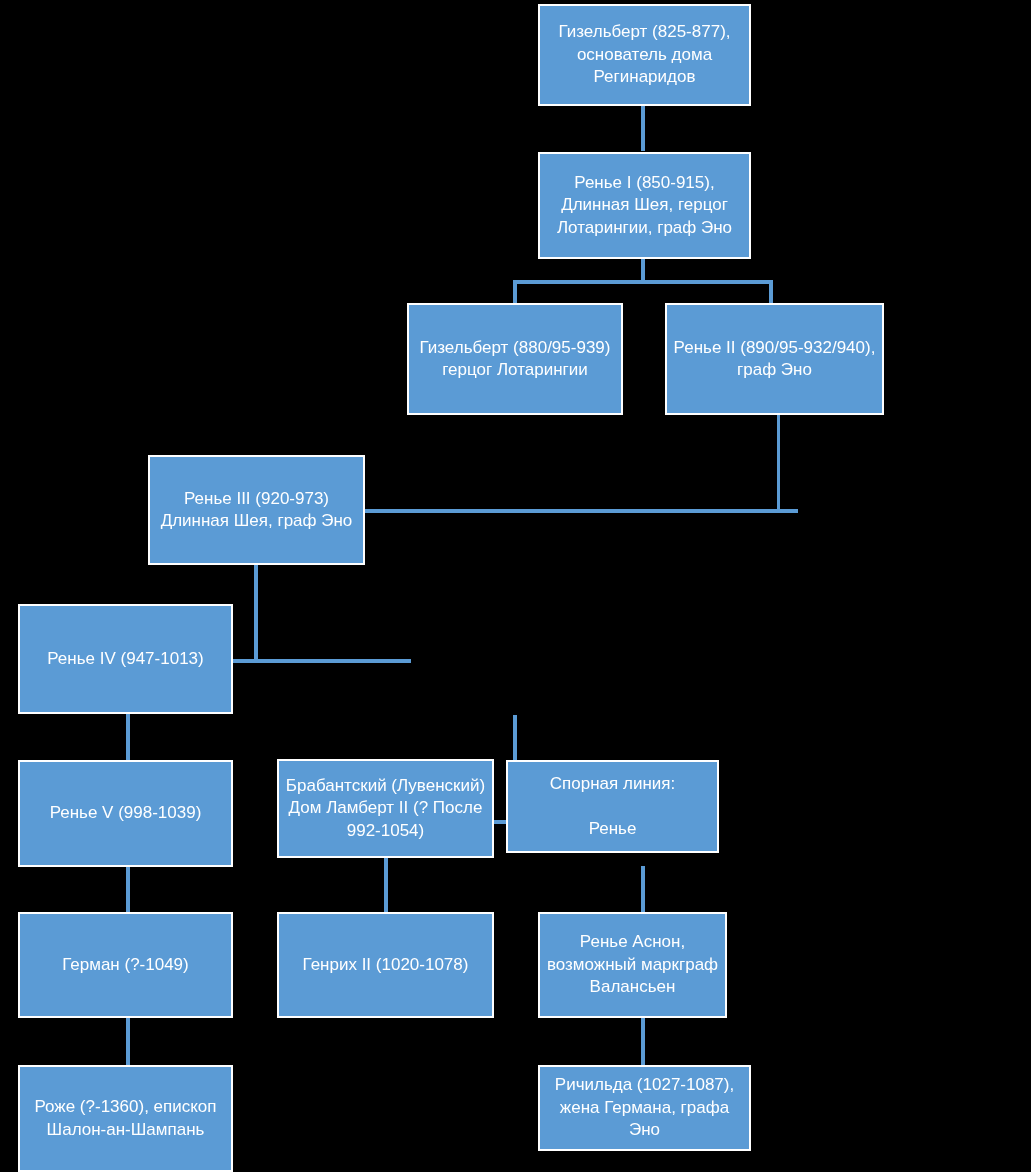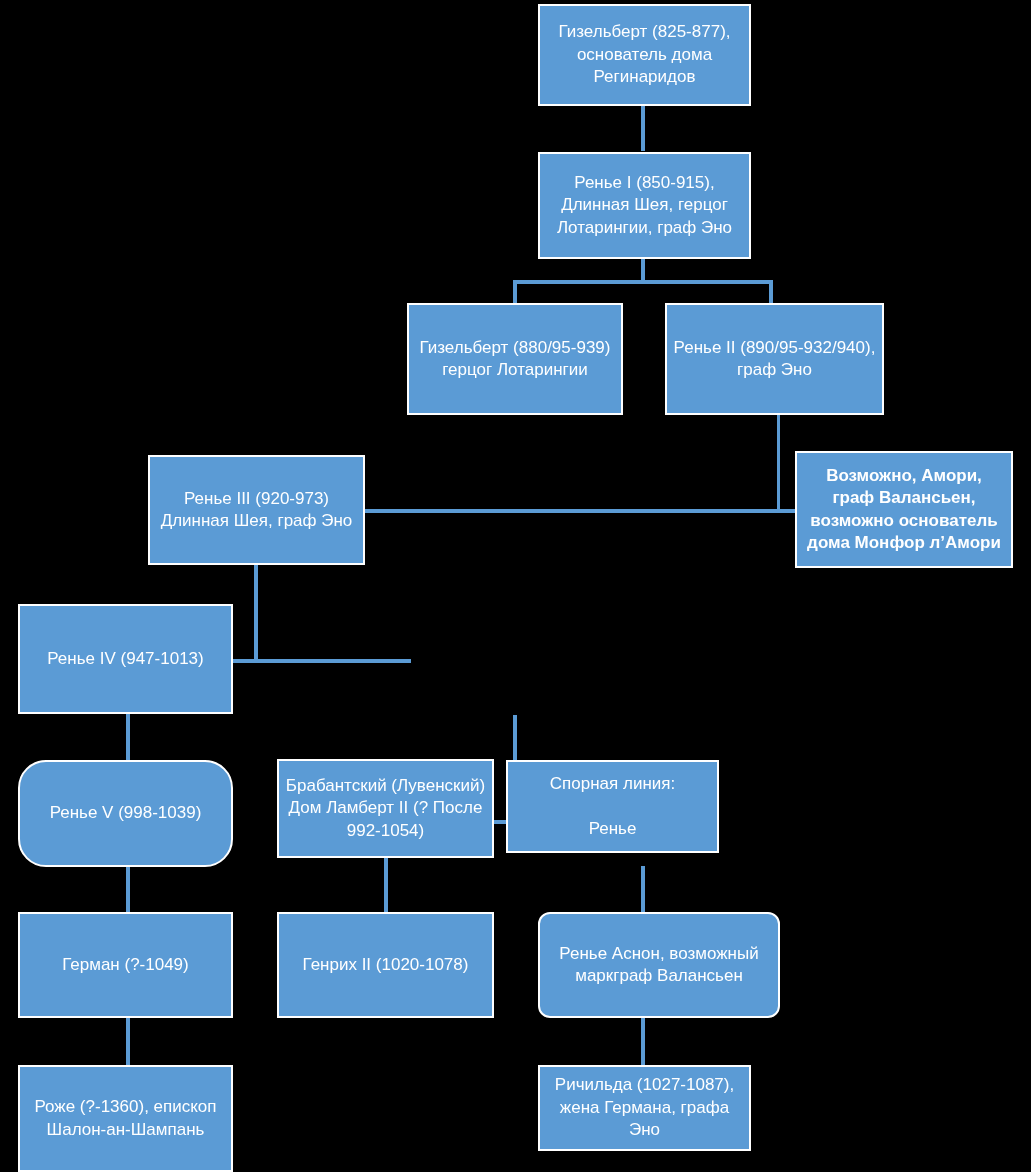--- a/index.html
+++ b/index.html
@@ -79,36 +79,35 @@
   <div class="node" style="left:538px; top:4px; width:213px; height:102px;">Гизельберт (825-877), основатель дома Регинаридов</div>
 
   <div class="node" style="left:538px; top:152px; width:213px; height:107px;">Ренье I (850-915), Длинная Шея, герцог Лотарингии, граф Эно</div>
 
   <div class="node" style="left:407px; top:303px; width:216px; height:112px;">Гизельберт (880/95-939) герцог Лотарингии</div>
 
   <div class="node" style="left:665px; top:303px; width:219px; height:112px;">Ренье II (890/95-932/940), граф Эно</div>
 
   <div class="node" style="left:148px; top:455px; width:217px; height:110px;">Ренье III (920-973) Длинная Шея, граф Эно</div>
 
-  <div class="node bold" style="left:795px; top:451px; width:218px; height:117px;">Возможно, Амори, граф Валансьен, возможно основатель дома Монфор л’Амори</div>
 
   <div class="node" style="left:18px; top:604px; width:215px; height:110px;">Ренье IV (947-1013)</div>
 
 
-  <div class="node" style="left:18px; top:760px; width:215px; height:107px;border-radius:28px;">Ренье V (998-1039)</div>
+  <div class="node" style="left:18px; top:760px; width:215px; height:107px;">Ренье V (998-1039)</div>
 
   <div class="node" style="left:277px; top:759px; width:217px; height:99px;">Брабантский (Лувенский) Дом Ламберт II (? После 992-1054)</div>
 
   <div class="node" style="left:506px; top:760px; width:213px; height:93px;">Спорная линия:
 
 Ренье</div>
 
   <div class="node" style="left:18px; top:912px; width:215px; height:106px;">Герман (?-1049)</div>
 
   <div class="node" style="left:277px; top:912px; width:217px; height:106px;">Генрих II (1020-1078)</div>
 
-  <div class="node" style="left:538px; top:912px; width:242px; height:106px;border-radius:12px;">Ренье Аснон, возможный маркграф Валансьен</div>
+  <div class="node" style="left:538px; top:912px; width:189px; height:106px;">Ренье Аснон, возможный маркграф Валансьен</div>
 
   <div class="node" style="left:18px; top:1065px; width:215px; height:107px;">Роже (?-1360), епископ Шалон-ан-Шампань</div>
 
   <div class="node" style="left:538px; top:1065px; width:213px; height:86px;">Ричильда (1027-1087), жена Германа, графа Эно</div>
 
 </div>
 
 </body></html>

